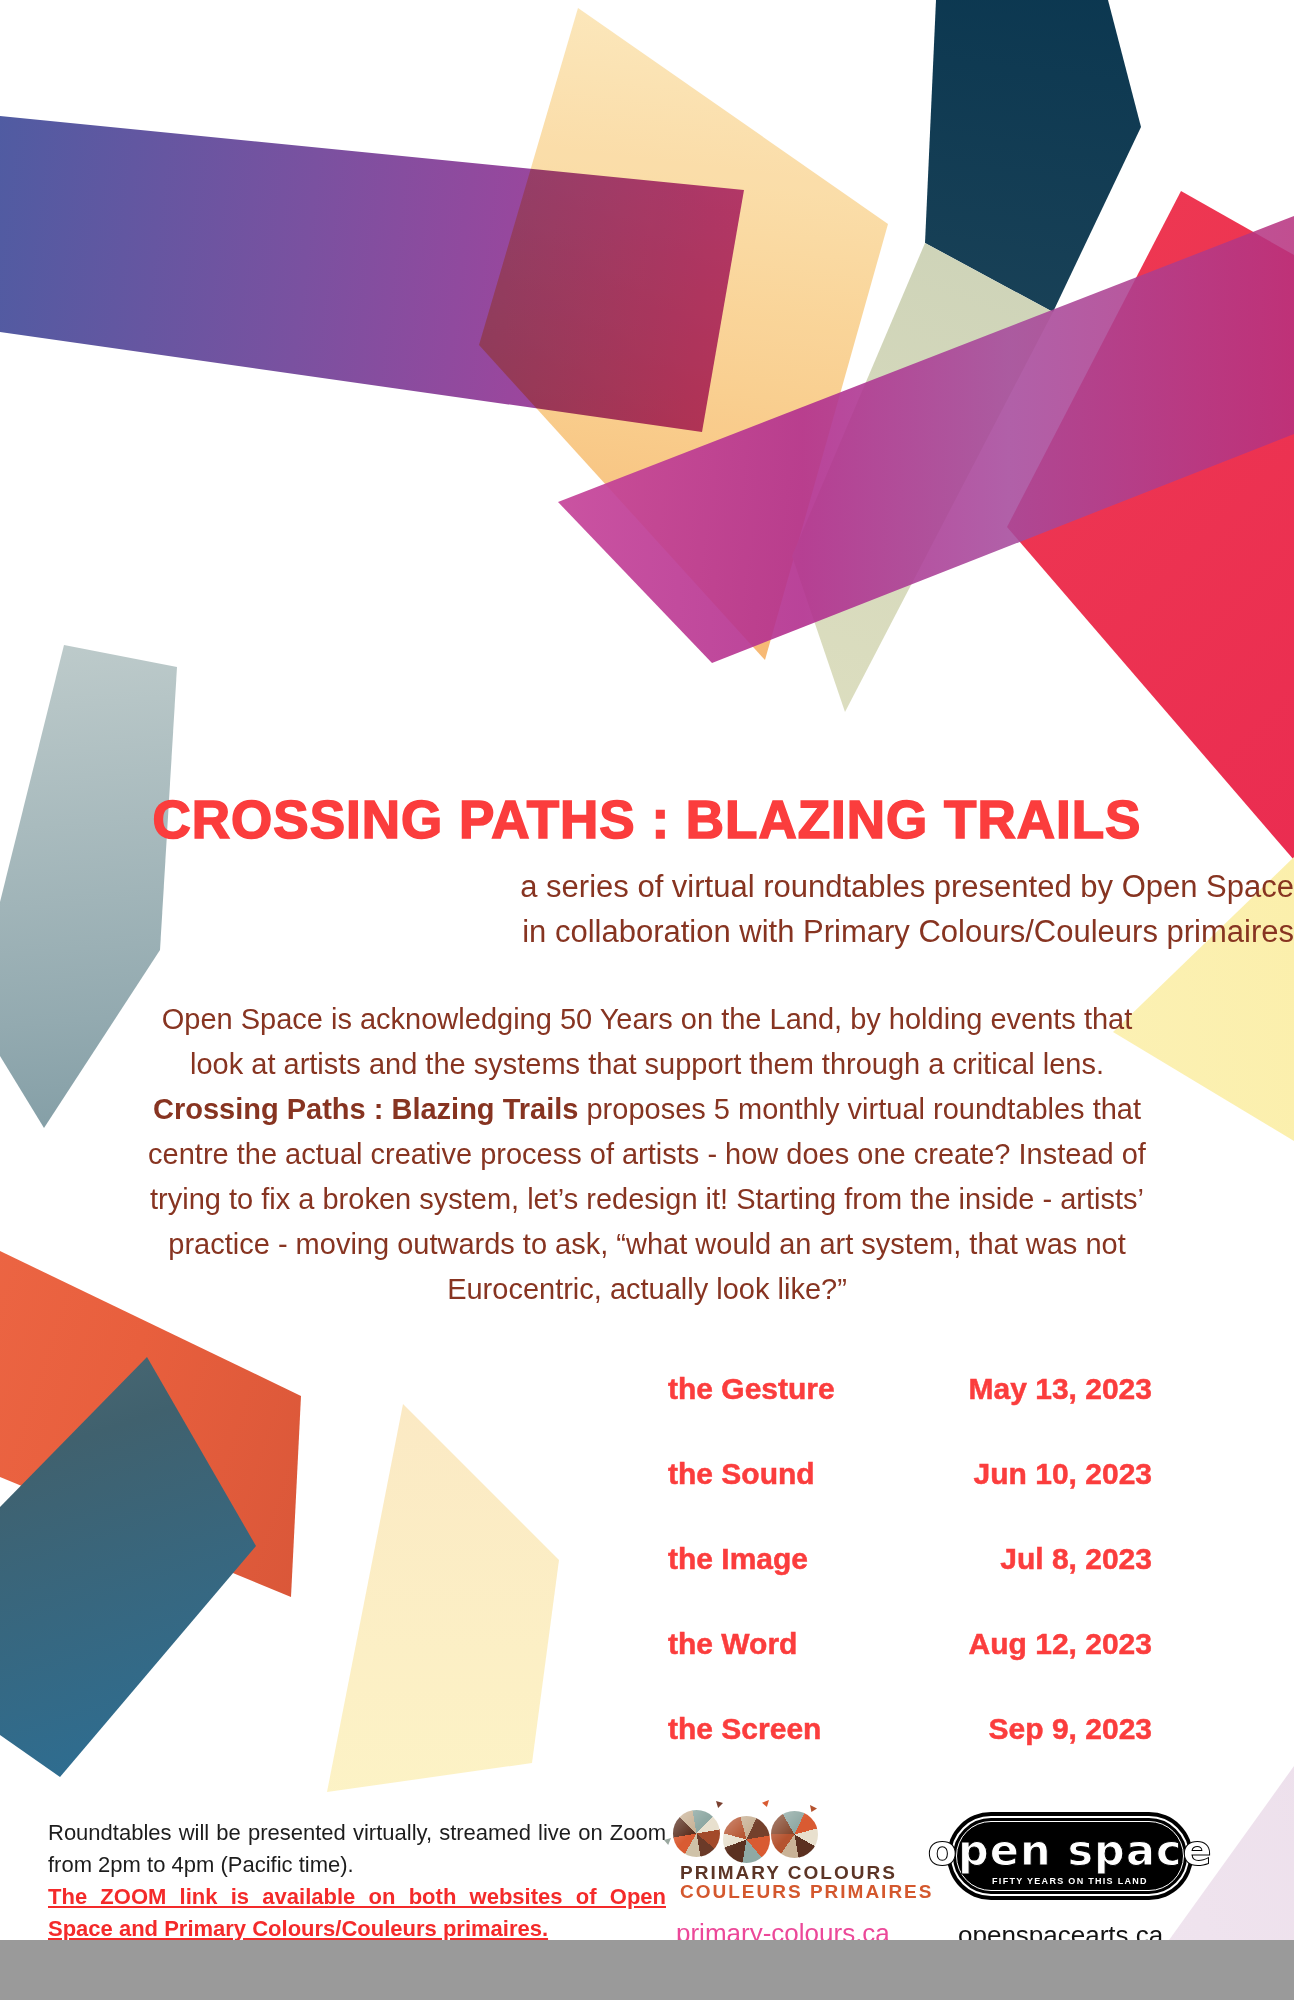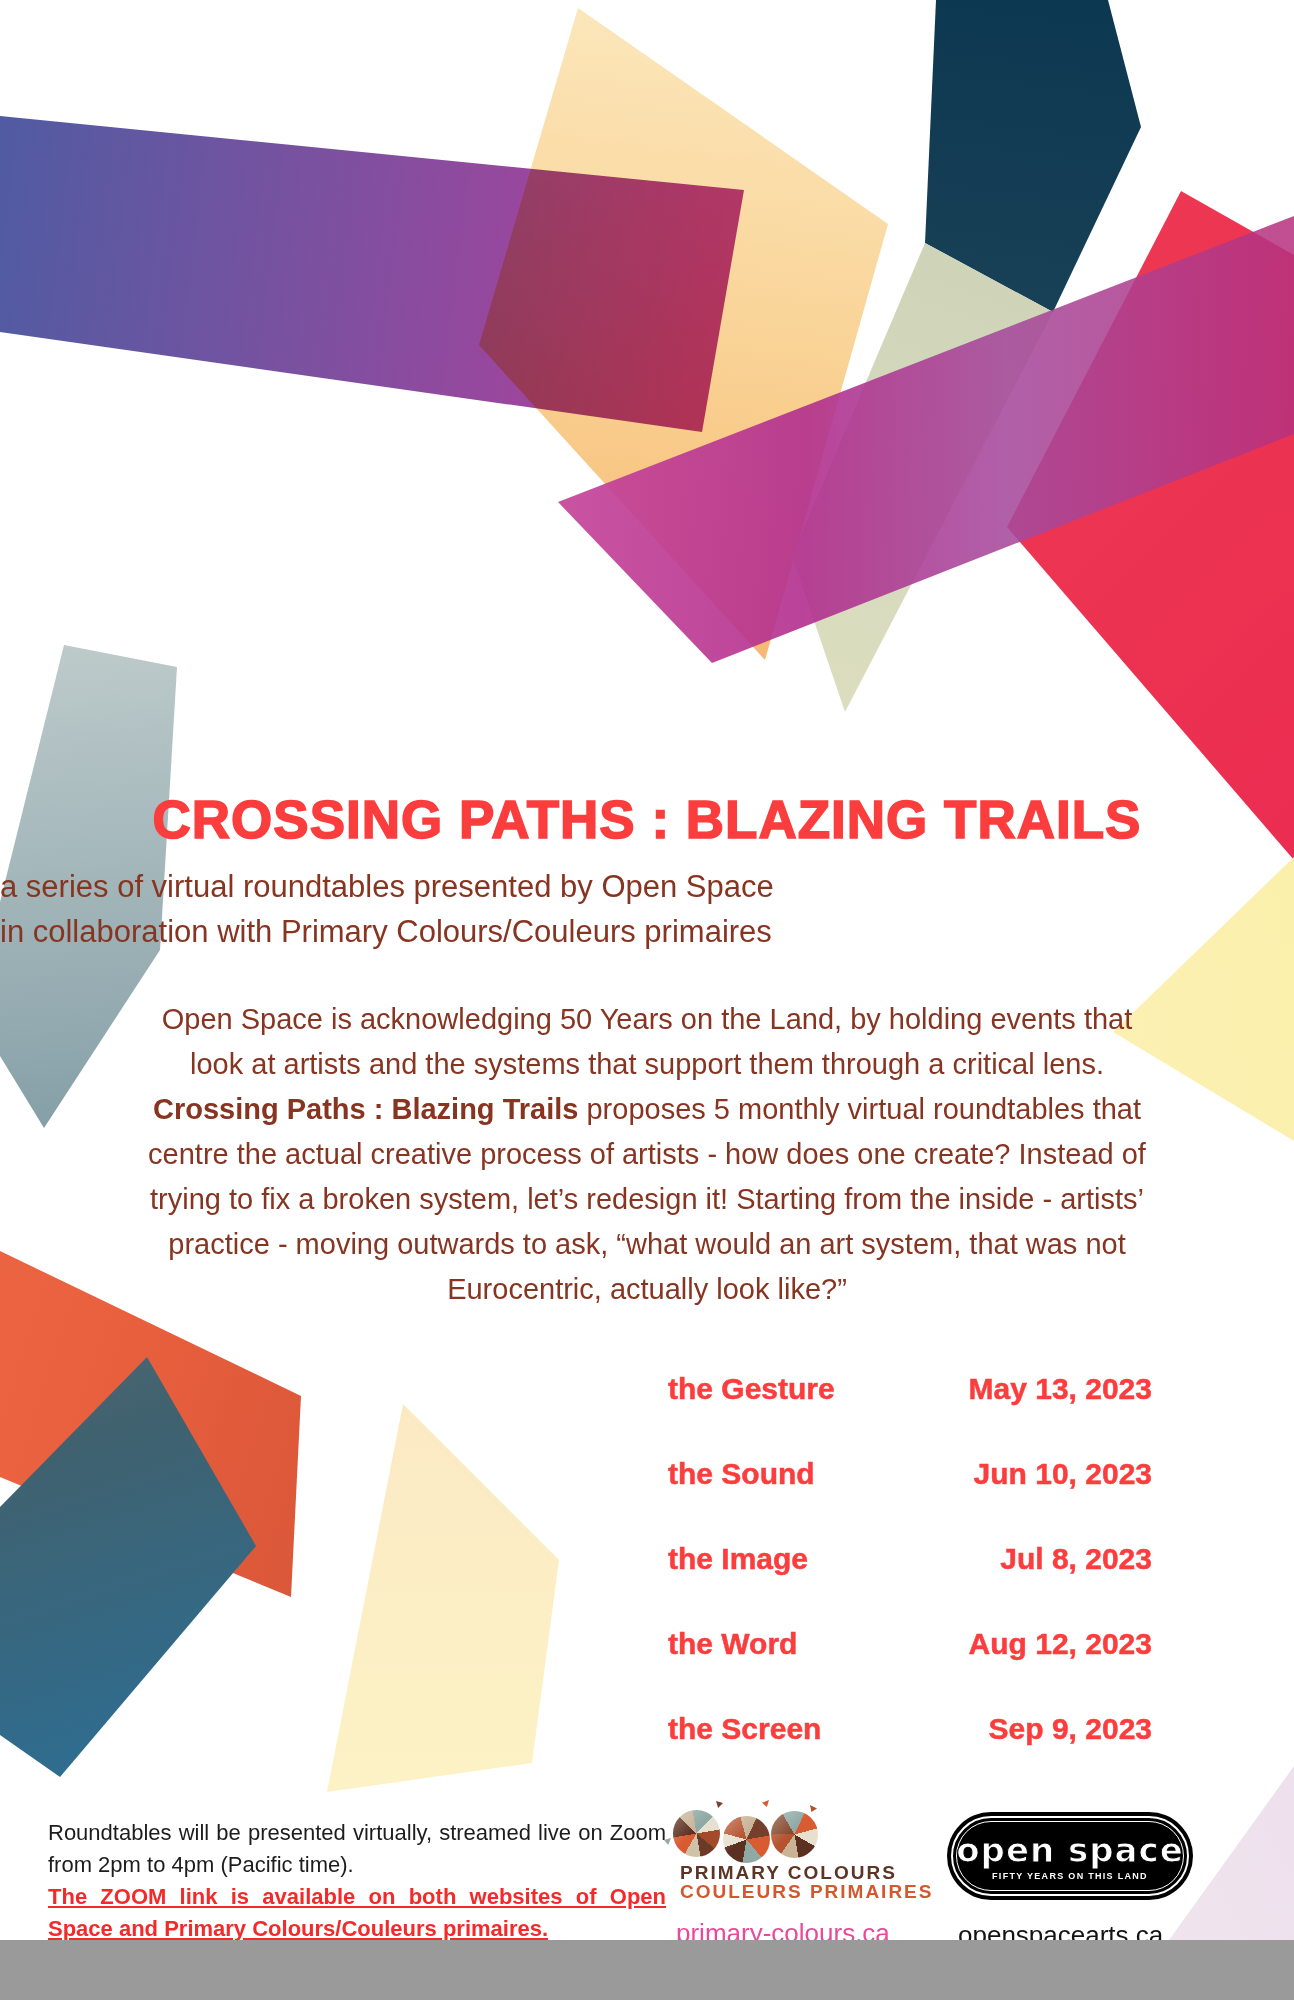--- a/index.html
+++ b/index.html
@@ -70,21 +70,21 @@
     background:linear-gradient(100deg,#c49b6d 0%,#b0875d 50%,#9a7148 100%);
   }
 
   
   .title{
     position:absolute;left:0;top:789px;width:100%;text-align:center;
     font-size:53px;font-weight:700;letter-spacing:1px;color:var(--red);
     -webkit-text-stroke:1.6px var(--red);white-space:nowrap;
   }
   .subtitle{
-    position:absolute;left:0;top:864px;width:100%;text-align:left;
+    position:absolute;left:0;top:864px;width:100%;text-align:right;
     font-size:31px;line-height:45px;color:var(--maroon);
   }
   .description{
     position:absolute;left:147px;top:997px;width:1000px;text-align:center;
     font-size:29px;line-height:45px;color:var(--maroon);
   }
   .description b{font-weight:700;}
   .schedule{position:absolute;left:668px;top:1372px;width:484px;}
   .schedule-row{
     display:flex;justify-content:space-between;align-items:flex-start;height:85px;
@@ -113,21 +113,21 @@
   .sp3{left:146px;top:5px;background:#b5532f;clip-path:polygon(0 0,100% 50%,20% 100%);}
   .sp4{left:0px;top:38px;background:#9aa8a0;clip-path:polygon(0 30%,100% 0,60% 100%);}
   .pc-line1{position:absolute;left:16px;top:62px;font-size:19px;font-weight:700;letter-spacing:2px;color:#5c3526;white-space:nowrap;}
   .pc-line2{position:absolute;left:16px;top:81px;font-size:19px;font-weight:700;letter-spacing:2px;color:#d4582e;white-space:nowrap;}
   .pc-link{position:absolute;left:12px;top:118px;font-size:26px;color:#ec4899;text-decoration:underline;white-space:nowrap;}
 
   .os-logo{position:absolute;left:947px;top:1812px;width:246px;height:88px;background:#000;
     border-radius:44px;display:flex;flex-direction:column;align-items:center;justify-content:center;}
   .os-ring{position:absolute;inset:4px;border:2px solid #fff;border-radius:40px;}
   .os-ring2{position:absolute;inset:9px;border:1.5px solid #fff;border-radius:36px;}
-  .os-word{position:relative;z-index:1;font-family:"DejaVu Sans",sans-serif;font-size:34px;font-weight:700;
+  .os-word{position:relative;z-index:1;font-family:"DejaVu Sans",sans-serif;font-size:43px;font-weight:700;
     color:#fff;-webkit-text-stroke:1px #000;letter-spacing:1px;line-height:1;margin-top:2px;white-space:nowrap;}
   .os-tag{position:relative;z-index:1;font-size:9px;font-weight:700;color:#fff;letter-spacing:1.3px;margin-top:4px;white-space:nowrap;}
   .os-link{position:absolute;left:958px;top:1920px;font-size:26px;color:#141414;text-decoration:underline;white-space:nowrap;}
 </style>
 </head>
 <body>
 
 <div class="poster">
 
   <div class="shape s-purple-band"></div>

